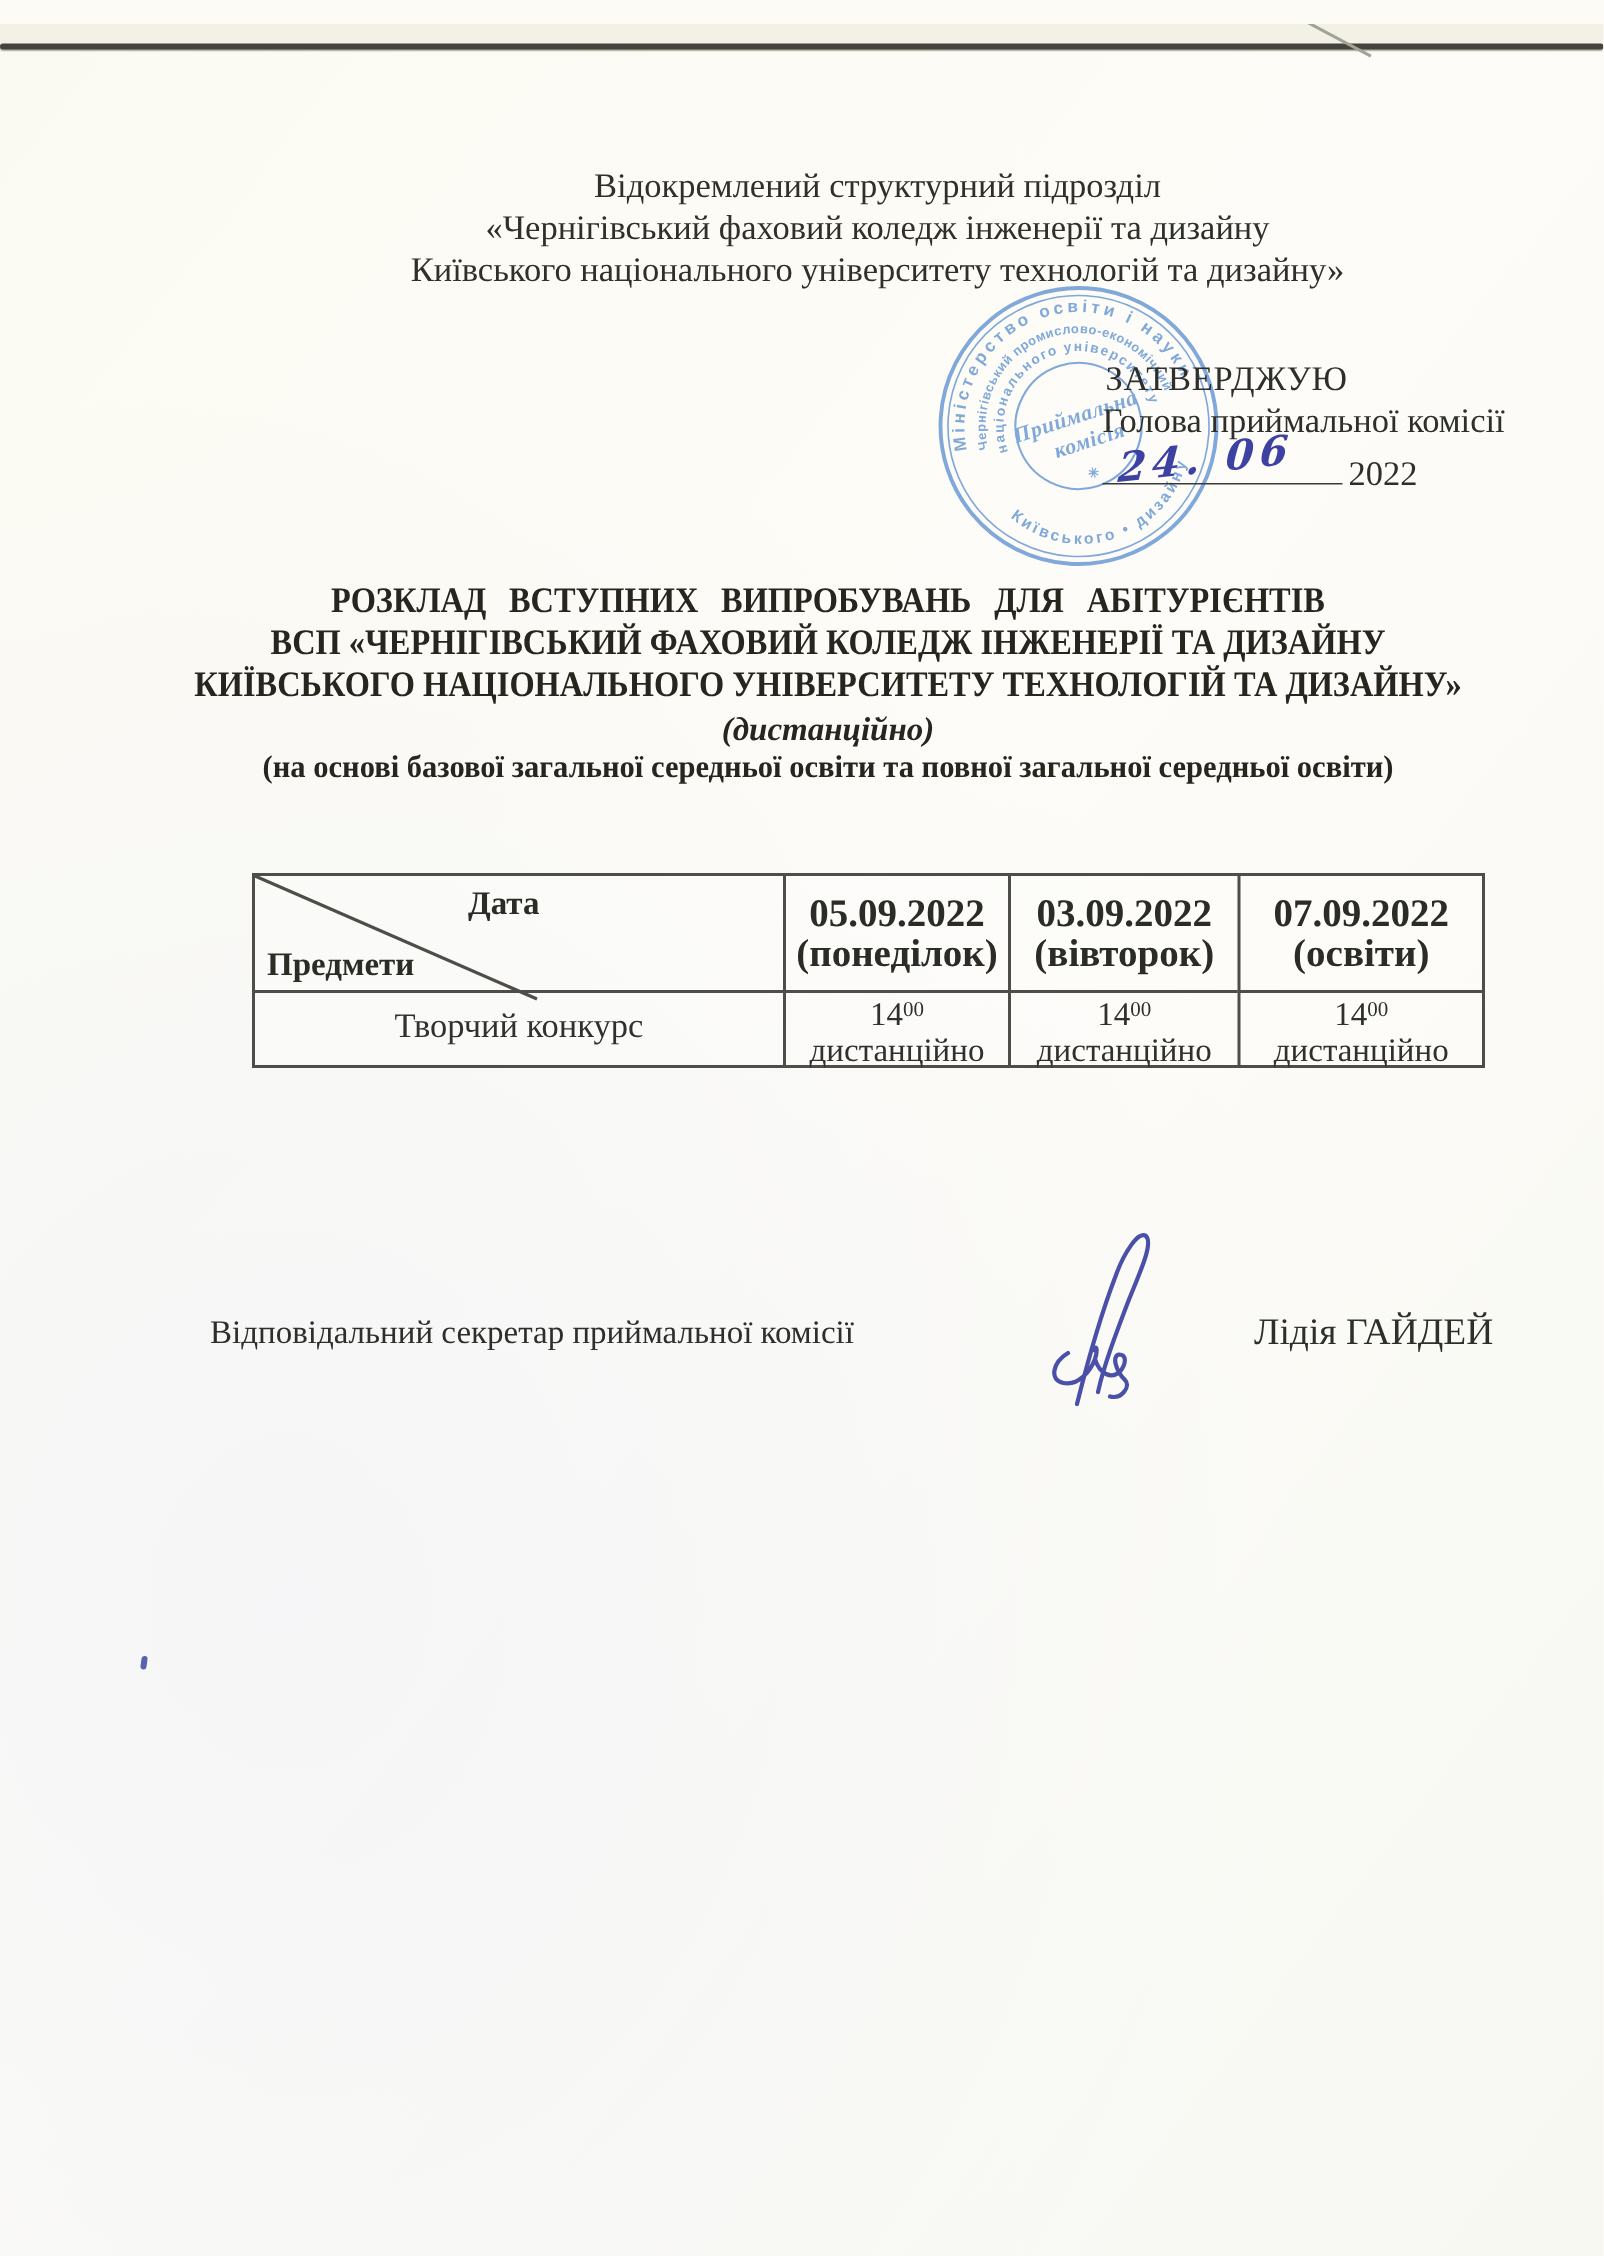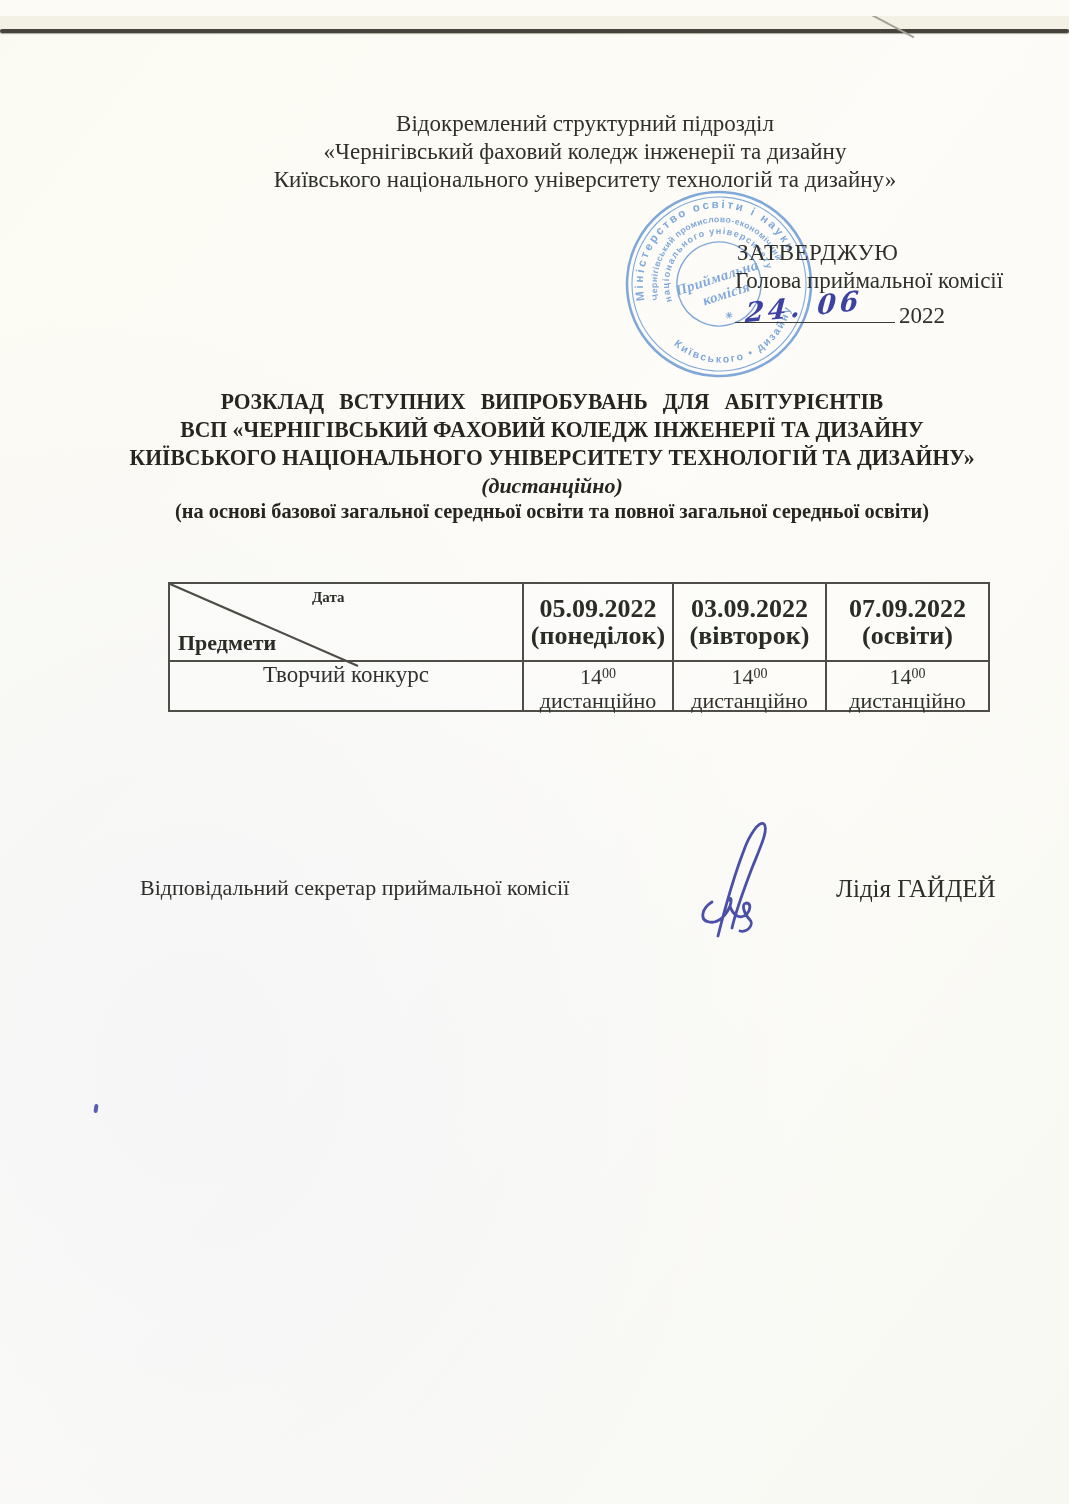--- a/index.html
+++ b/index.html
@@ -61,24 +61,24 @@
     position:absolute;left:168px;top:566px;width:818px;
     display:grid;grid-template-columns:352px 150px 153px 163px;grid-template-rows:76px 50px;
     border:2px solid #4e4d47;background:rgba(255,255,255,.25);
   }
   .cell{border-left:2px solid #4e4d47;border-top:2px solid #4e4d47;position:relative;
         display:flex;flex-direction:column;align-items:center;justify-content:center;text-align:center;}
   .cell.first{border-left:none;}
   .cell.toprow{border-top:none;}
   .date-cell{font-weight:bold;font-size:26px;line-height:27px;color:#2b2c26;}
   .corner-cell{display:block;}
-  .corner-date{position:absolute;left:142px;top:5px;font-weight:bold;font-size:15px;color:#2b2c26;font-family:Liberation Serif, serif;}
+  .corner-date{position:absolute;left:142px;top:5px;font-weight:bold;font-size:22px;color:#2b2c26;font-family:Liberation Serif, serif;}
   .corner-subj{position:absolute;left:8px;bottom:4px;font-weight:bold;font-size:22px;color:#2b2c26;}
   .diag{position:absolute;left:0;top:0;overflow:visible;}
-  .subject-cell{font-size:23px;justify-content:flex-start;padding-bottom:4px;}
+  .subject-cell{font-size:23px;justify-content:center;padding-bottom:4px;}
   .time-cell{font-size:22px;line-height:24px;padding-top:2px;}
   .time-cell sup{font-size:14px;vertical-align:6px;letter-spacing:0;}
 
   
   .footer-role{position:absolute;left:140px;top:859px;font-size:22px;color:#2e2f2a;}
   .footer-name{position:absolute;left:836px;top:859px;font-size:25px;color:#2e2f2a;white-space:nowrap;}
   .footer-sign{position:absolute;left:682px;top:798px;}
 </style>
 </head>
 <body>

